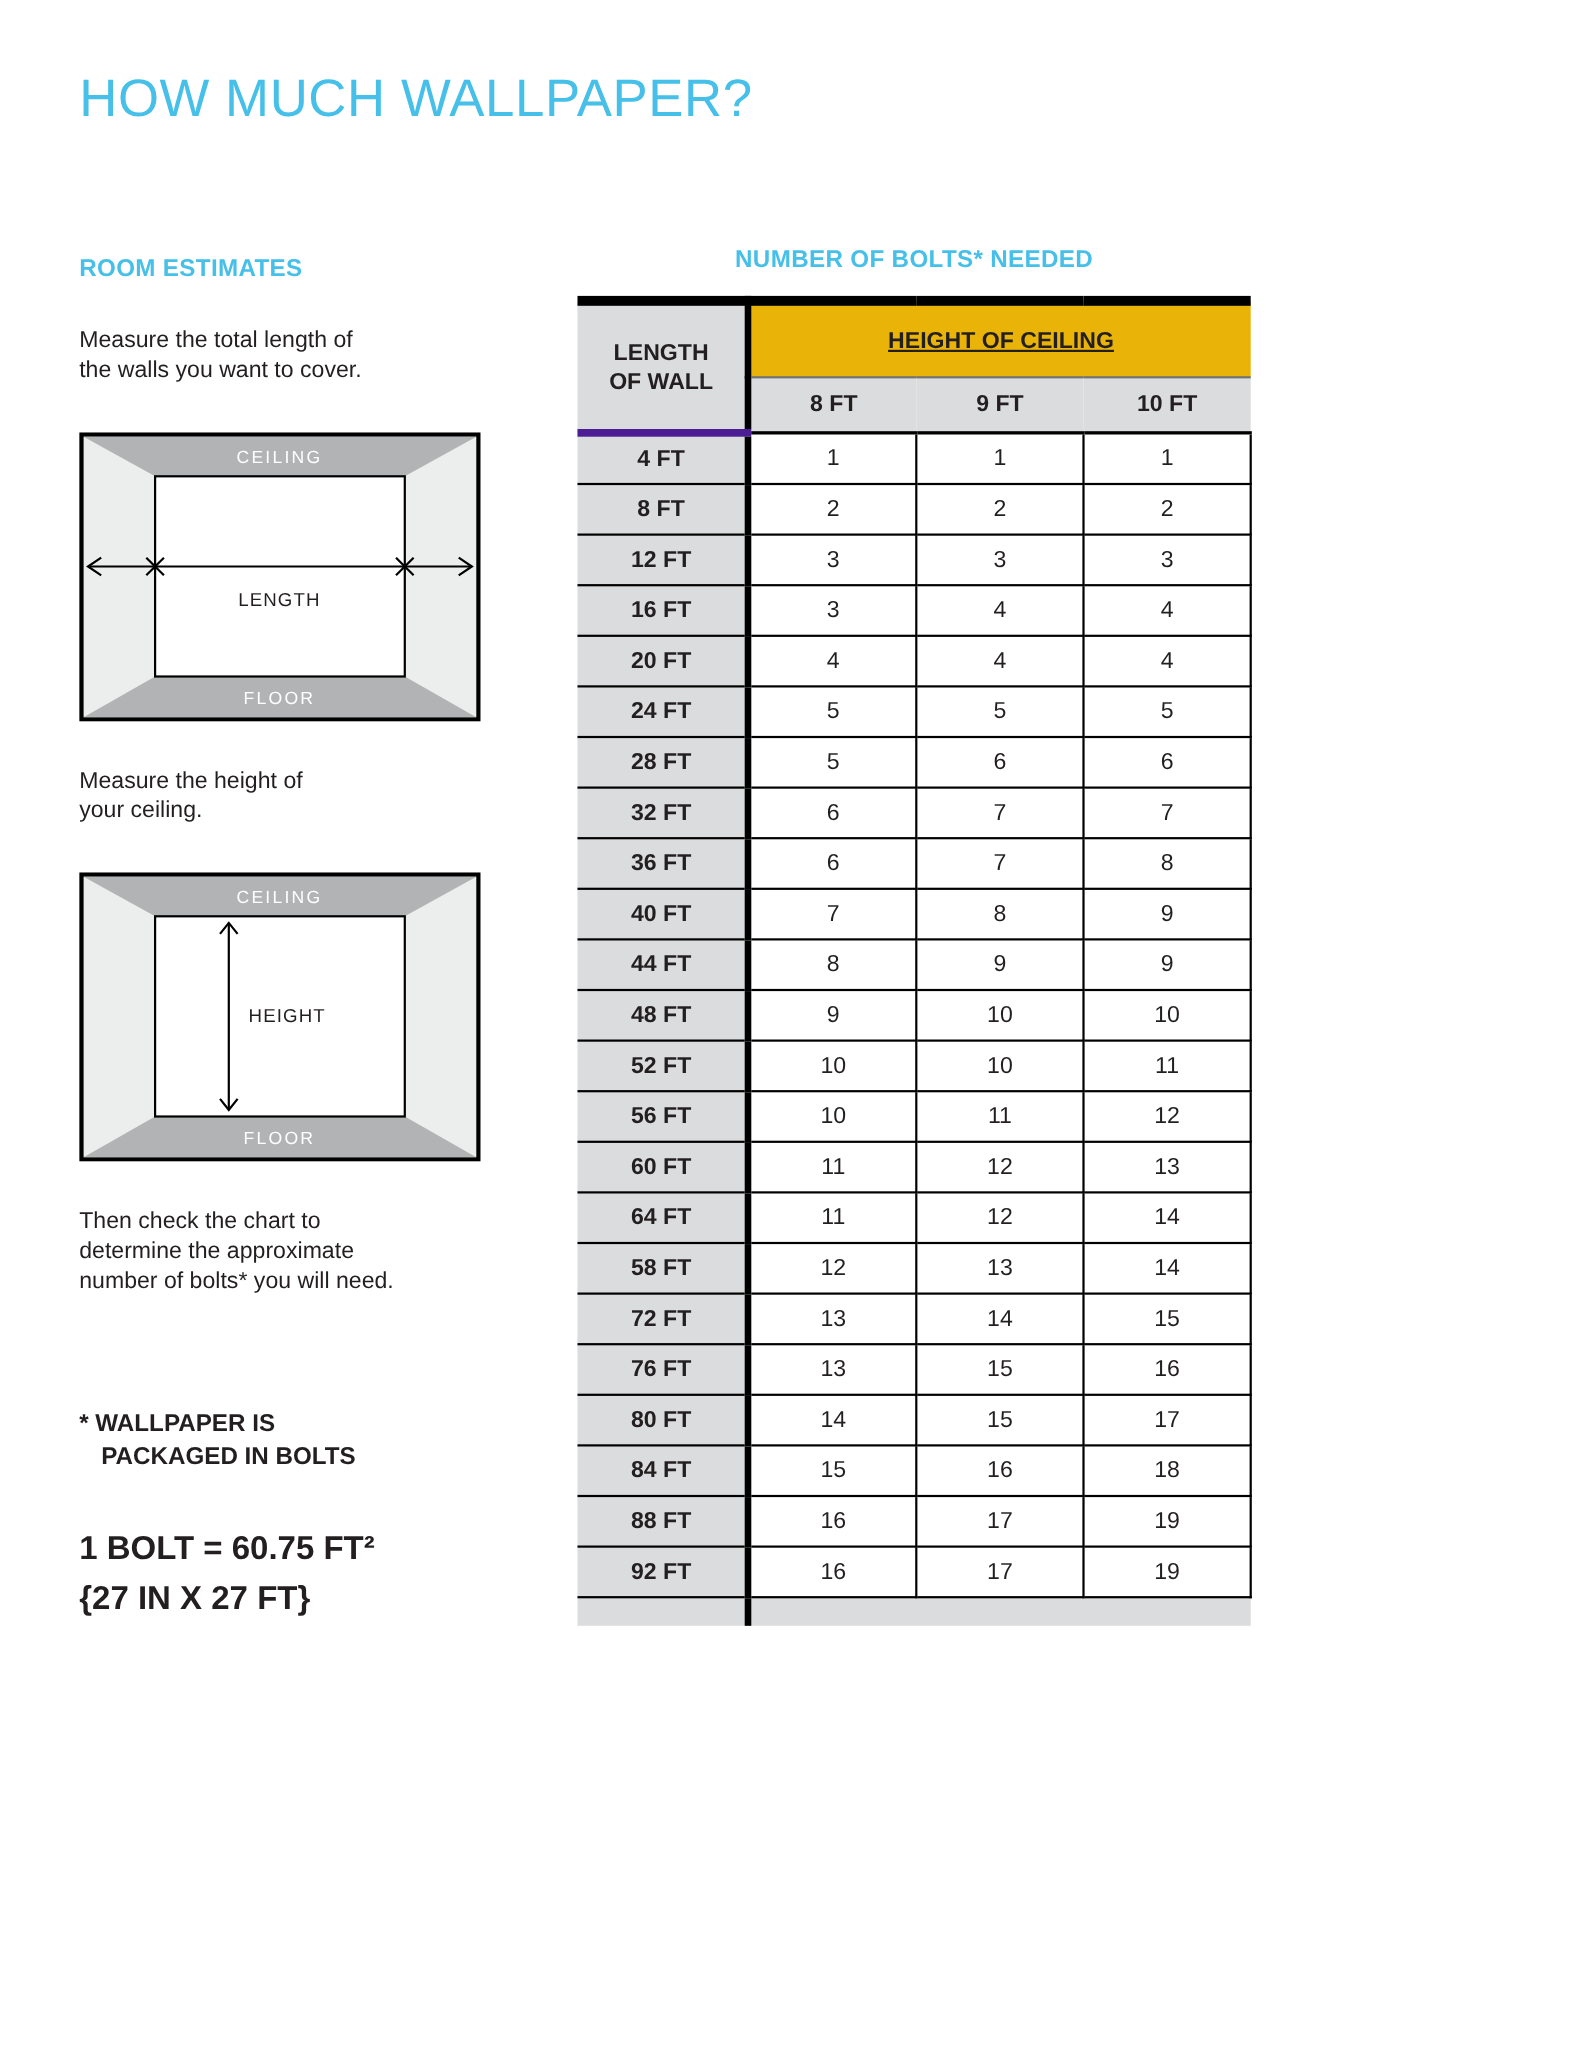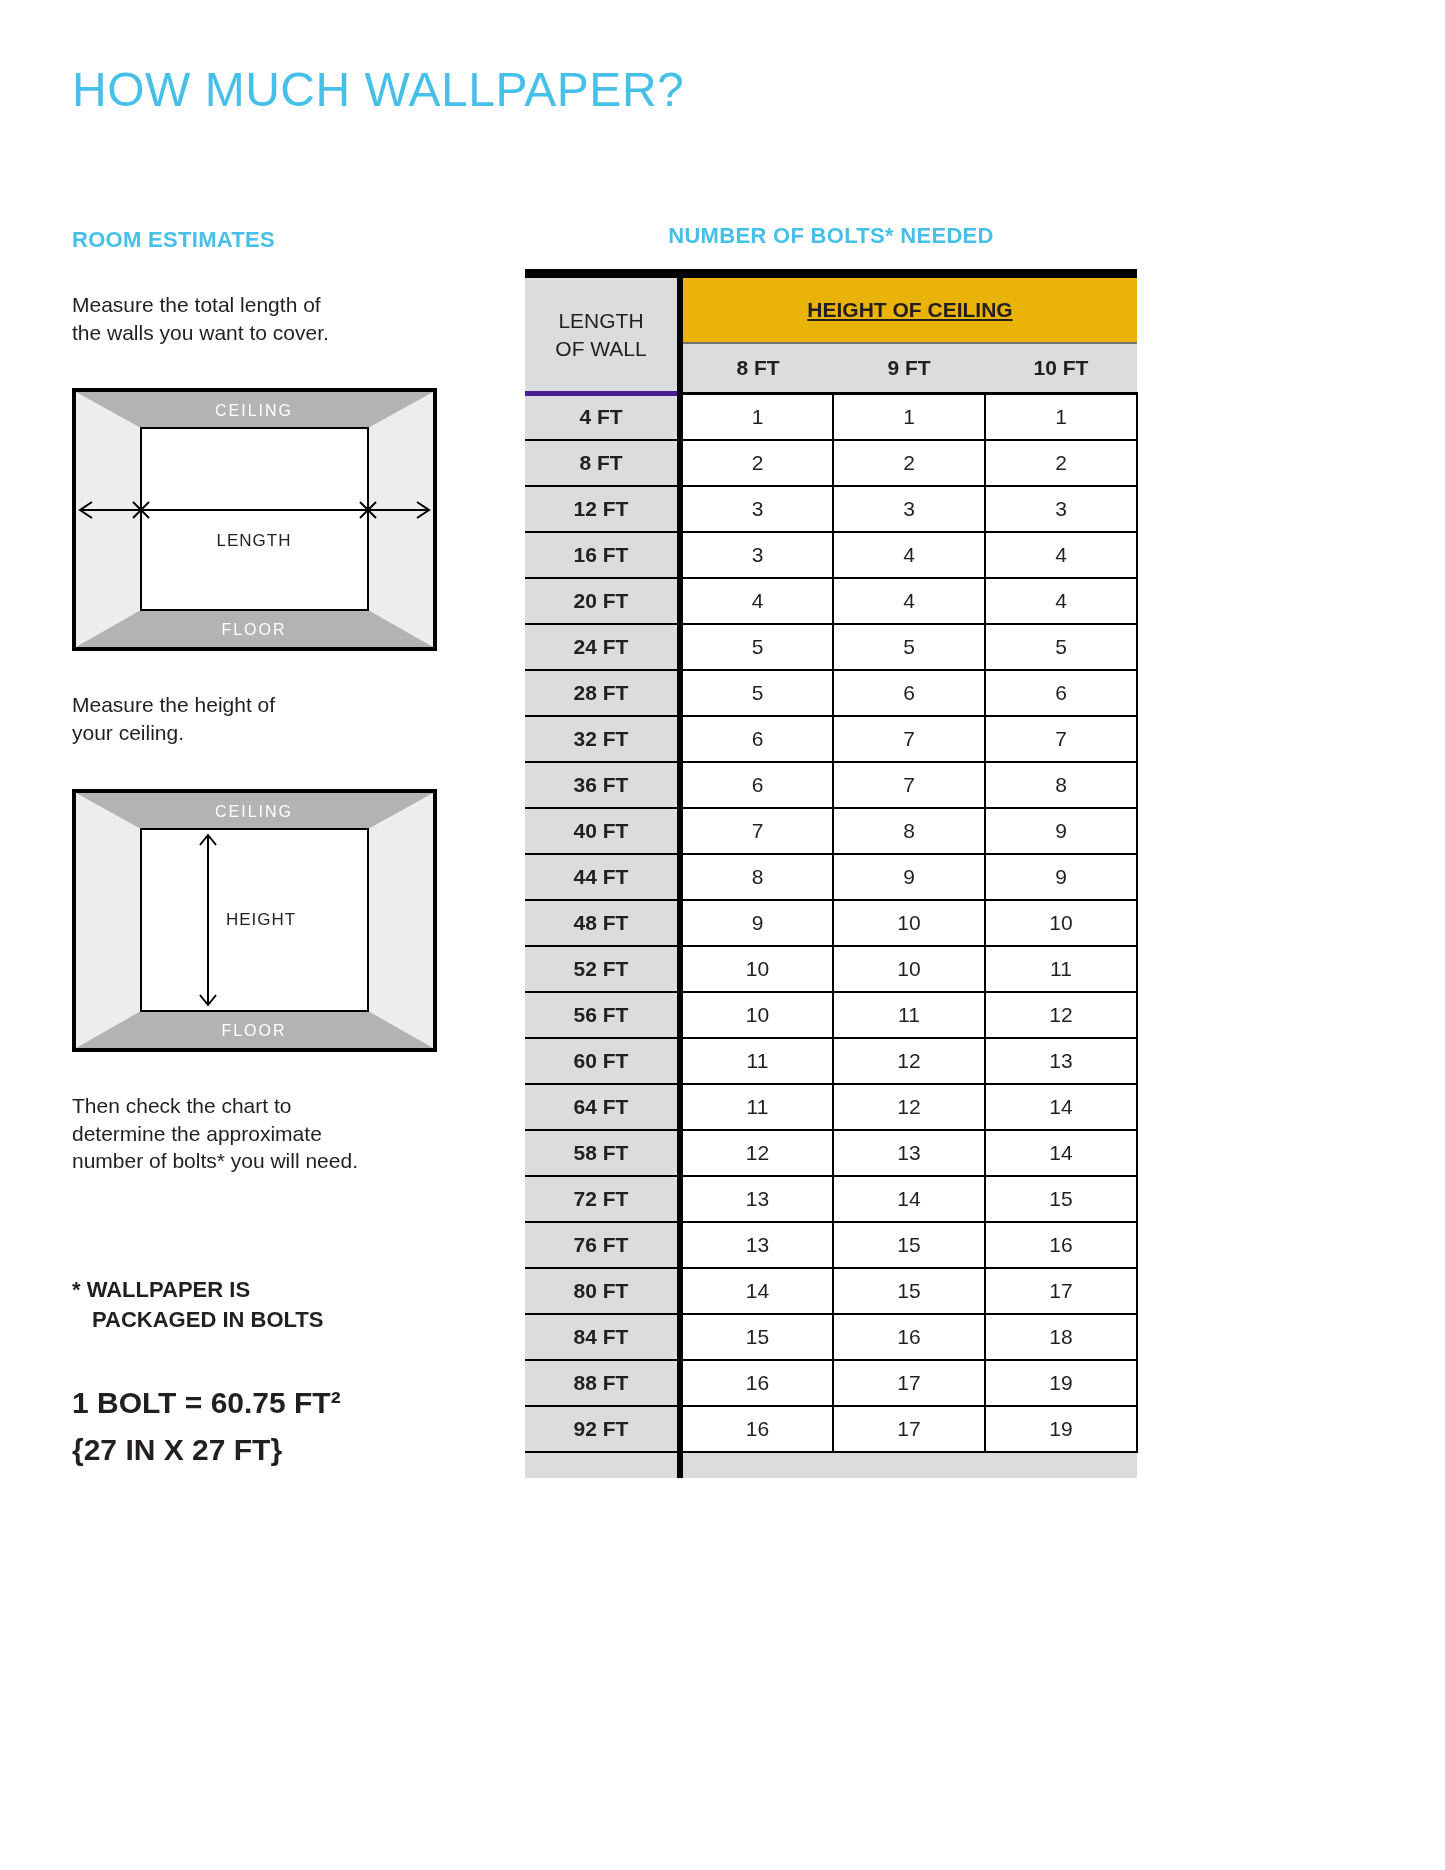--- a/index.html
+++ b/index.html
@@ -16,21 +16,21 @@
     padding: 62px 0 0 72px;
     background: #ffffff;
   }
   .title {
     color: #47C0E9;
     font-size: 48px;
     font-weight: normal;
     letter-spacing: 0.5px;
     margin: 0 0 106px 0;
   }
-  .columns { display: flex; align-items: center; }
+  .columns { display: flex; align-items: flex-end; }
   .left-col  { flex: 0 0 365px; width: 365px; }
   .right-col { flex: 0 0 612px; width: 612px; margin-left: 88px; }
 
   .section-heading {
     color: #47C0E9;
     font-size: 22px;
     font-weight: bold;
     letter-spacing: 0.3px;
     margin: 0 0 38px 0;
   }
@@ -70,26 +70,26 @@
     border-top: 9px solid #000;
   }
   .bolts-table td {
     text-align: center;
     vertical-align: middle;
     font-size: 21px;
     color: #231F20;
   }
   .corner-cell {
     background: #DBDCDD;
-    font-weight: normal;
+    font-weight: bold;
     font-size: 22px;
     line-height: 1.3;
     padding: 0 26px;
     border-right: 6px solid #000;
-    border-bottom: 5px solid #4c1d95;
+    border-bottom: 7px solid #4c1d95;
   }
   .group-cell {
     background: #eab308;
     font-weight: bold;
     font-size: 22px;
     height: 62px;
     border-bottom: 2px solid #737373;
     text-decoration: underline;
   }
   .ft-row td {

